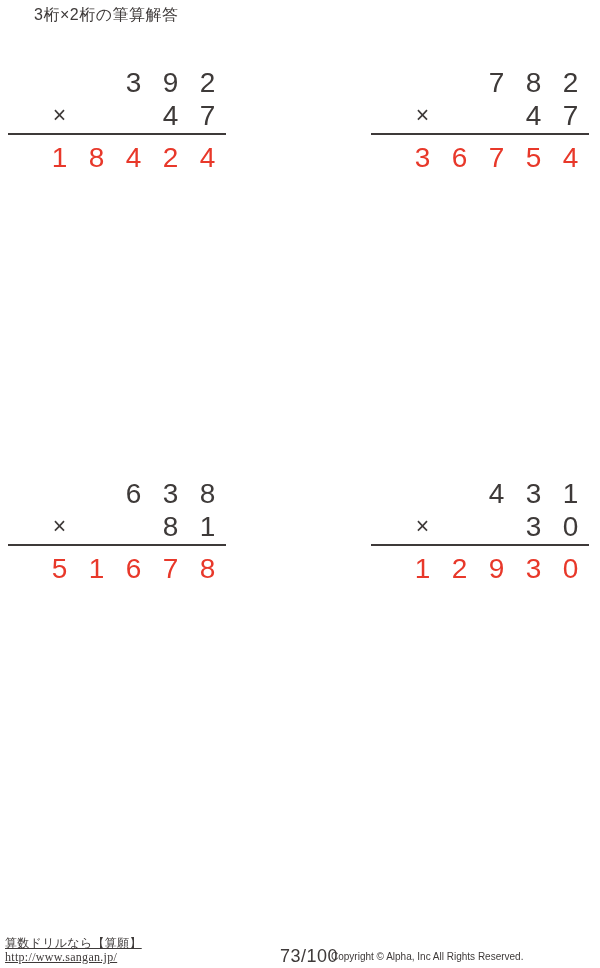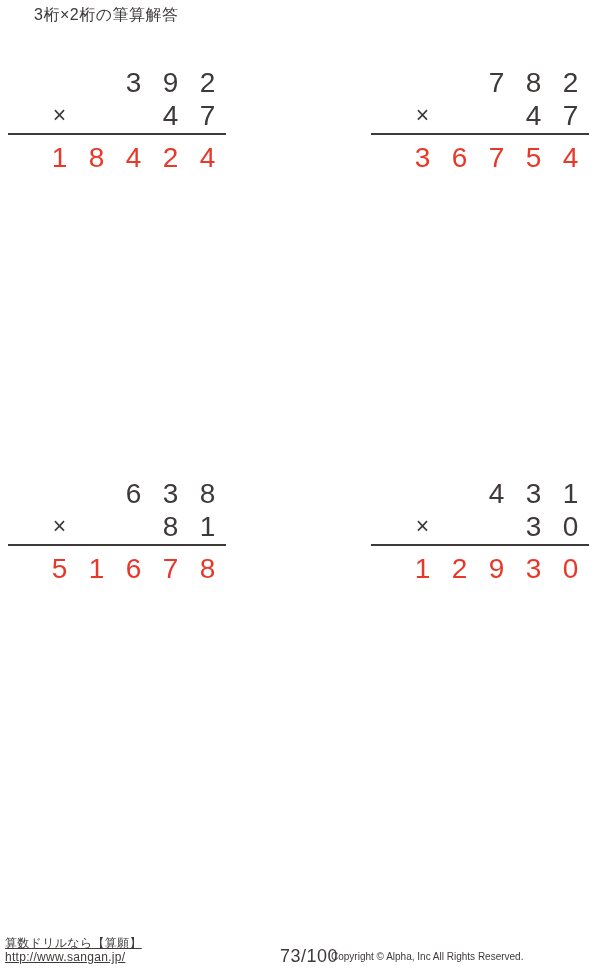--- a/index.html
+++ b/index.html
@@ -30,21 +30,21 @@
     font-family: "Liberation Sans", sans-serif;
     color: #3e3a39;
   }
   .cell.op { font-size: 23px; }
   .rule { height: 2px; background: #3e3a39; margin-top: 1px; }
   .prow.answer { margin-top: 6px; }
   .prow.answer .cell { color: #e8382a; }
   
   .footer-site {
     position: absolute; left: 5px; top: 936px;
-    font-size: 12px; line-height: 14px;
+    font-size: 12px; line-height: 14px; font-family: Liberation Serif, serif;
   }
   .footer-site a {
     display: block; color: #3e3a39;
     text-decoration: underline; cursor: pointer;
     letter-spacing: 0.3px;
   }
   .page-number {
     position: absolute; left: 280px; top: 946px;
     font-size: 18px; letter-spacing: 0.5px; color: #3e3a39;
   }

